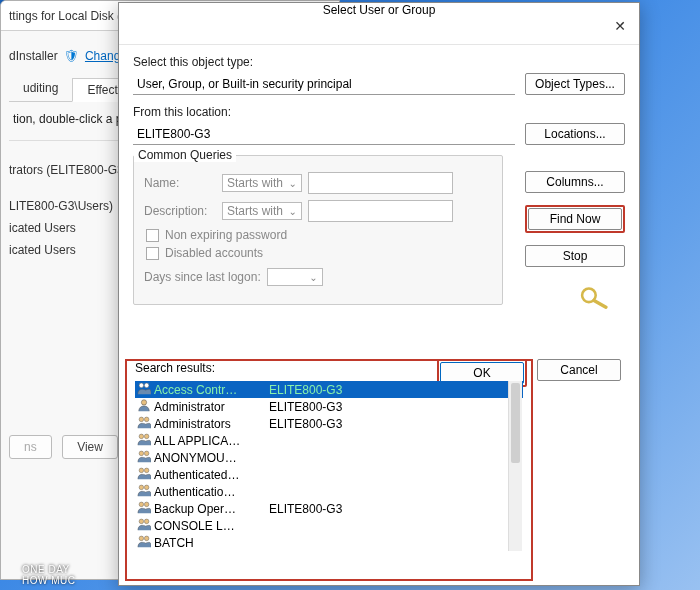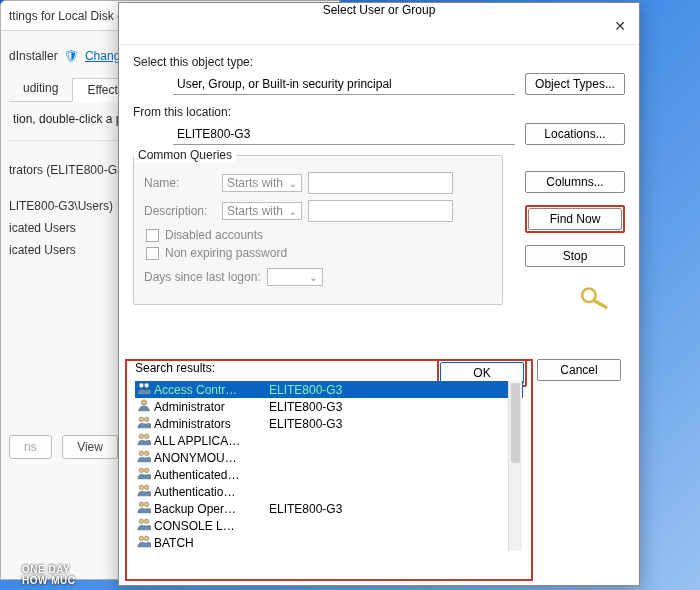--- a/index.html
+++ b/index.html
@@ -11,29 +11,29 @@
 .shield { color: #0078d4; }
 .link { color: #0067c0; text-decoration: underline; cursor: pointer; }
 .tabs { display: flex; border-bottom: 1px solid #ccc; }
 .tab { padding: 4px 14px; font-size: 12px; color: #333; }
 .tab.active { background: #fff; border: 1px solid #ccc; border-bottom: 1px solid #fff; position: relative; top: 1px; }
 .hint { padding: 10px 4px 14px 4px; font-size: 12px; color: #222; border-bottom: 1px solid #ddd; }
 .list { margin-top: 18px; font-size: 12px; line-height: 22px; }
 .bg-btns { position: absolute; left: 8px; bottom: 120px; }
 .bg-btn { display: inline-block; border: 1px solid #bbb; background: #fdfdfd; padding: 4px 14px; font-size: 12px; color: #444; border-radius: 3px; margin-right: 6px; }
 .bg-btn.disabled { color: #aaa; }
-.taskbar-item { position: absolute; left: 22px; bottom: 4px; color: #fff; font-size: 10px; font-weight: 700; line-height: 11px; text-shadow: 0 0 3px #000; letter-spacing: .5px; }
+.taskbar-item { position: absolute; left: 22px; bottom: 4px; color: #fff; font-size: 10px; font-weight: 400; line-height: 11px; text-shadow: 0 0 3px #000; letter-spacing: .5px; }
 
 
 .dlg { position: absolute; left: 118px; top: 2px; width: 522px; height: 584px; background: #fff; border: 1px solid #888; box-shadow: 0 4px 18px rgba(0,0,0,.3); }
 .dlg-title { height: 42px; display: flex; align-items: center; padding: 0 10px; font-size: 12px; border-bottom: 1px solid #e5e5e5; flex-direction: column; }
 .close { margin-left: auto; width: 18px; height: 18px; display: flex; align-items: center; justify-content: center; cursor: pointer; font-size: 14px; color: #333; }
 .dlg-body { padding: 10px 14px 0 14px; font-size: 12px; color: #222; }
 .lbl { margin-bottom: 4px; display: block; }
-.row { display: flex; gap: 10px; align-items: center; margin-bottom: 10px; margin-left: 40px; }
+.row { display: flex; gap: 10px; align-items: center; margin-bottom: 10px; }
 .txt { flex: 1; height: 22px; border: none; border-bottom: 1px solid #999; background: #fff; font-size: 12px; padding: 0 4px; outline: none; }
 .btn { width: 100px; height: 22px; border: 1px solid #888; background: #fdfdfd; font-size: 12px; cursor: pointer; border-radius: 2px; }
 .group { border: 1px solid #ccc; border-radius: 2px; padding: 10px 10px 12px 10px; margin-top: 4px; position: relative; background: #f7f7f7; }
 .group-title { position: absolute; top: -8px; left: 0; background: #fff; padding: 0 4px; font-size: 12px; }
 .form-row { display: flex; align-items: center; gap: 6px; margin: 6px 0; }
 .form-row .flabel { width: 72px; color: #888; }
 .combo { width: 80px; height: 18px; border: 1px solid #bbb; background: #fff; font-size: 12px; color: #888; display: inline-flex; align-items: center; padding: 0 4px; justify-content: space-between; }
 .combo::after { content: "⌄"; font-size: 10px; color: #888; }
 .cfield { width: 145px; height: 22px; border: 1px solid #bbb; background: #fff; }
 .chk { display: flex; align-items: center; gap: 6px; color: #888; margin: 4px 0 3px 2px; }
@@ -124,25 +124,25 @@
       </div>
       <div class="form-row">
         <span class="flabel">Description:</span>
         <span class="combo">
             <span>Starts with</span>
           </span>
         <span class="cfield"></span>
       </div>
       <div class="chk">
         <span class="chkbox"></span>
-        <span>Disabled accounts</span>
+        <span>Non expiring password</span>
       </div>
       <div class="chk">
         <span class="chkbox"></span>
-        <span>Non expiring password</span>
+        <span>Disabled accounts</span>
       </div>
       <div class="form-row" style="margin-top:8px;">
         <span class="flabel" style="width:auto;color:#888">Days since last logon:</span>
         <span class="combo" style="width:56px">
             <span></span>
           </span>
       </div>
     </div>
   </div>
 

